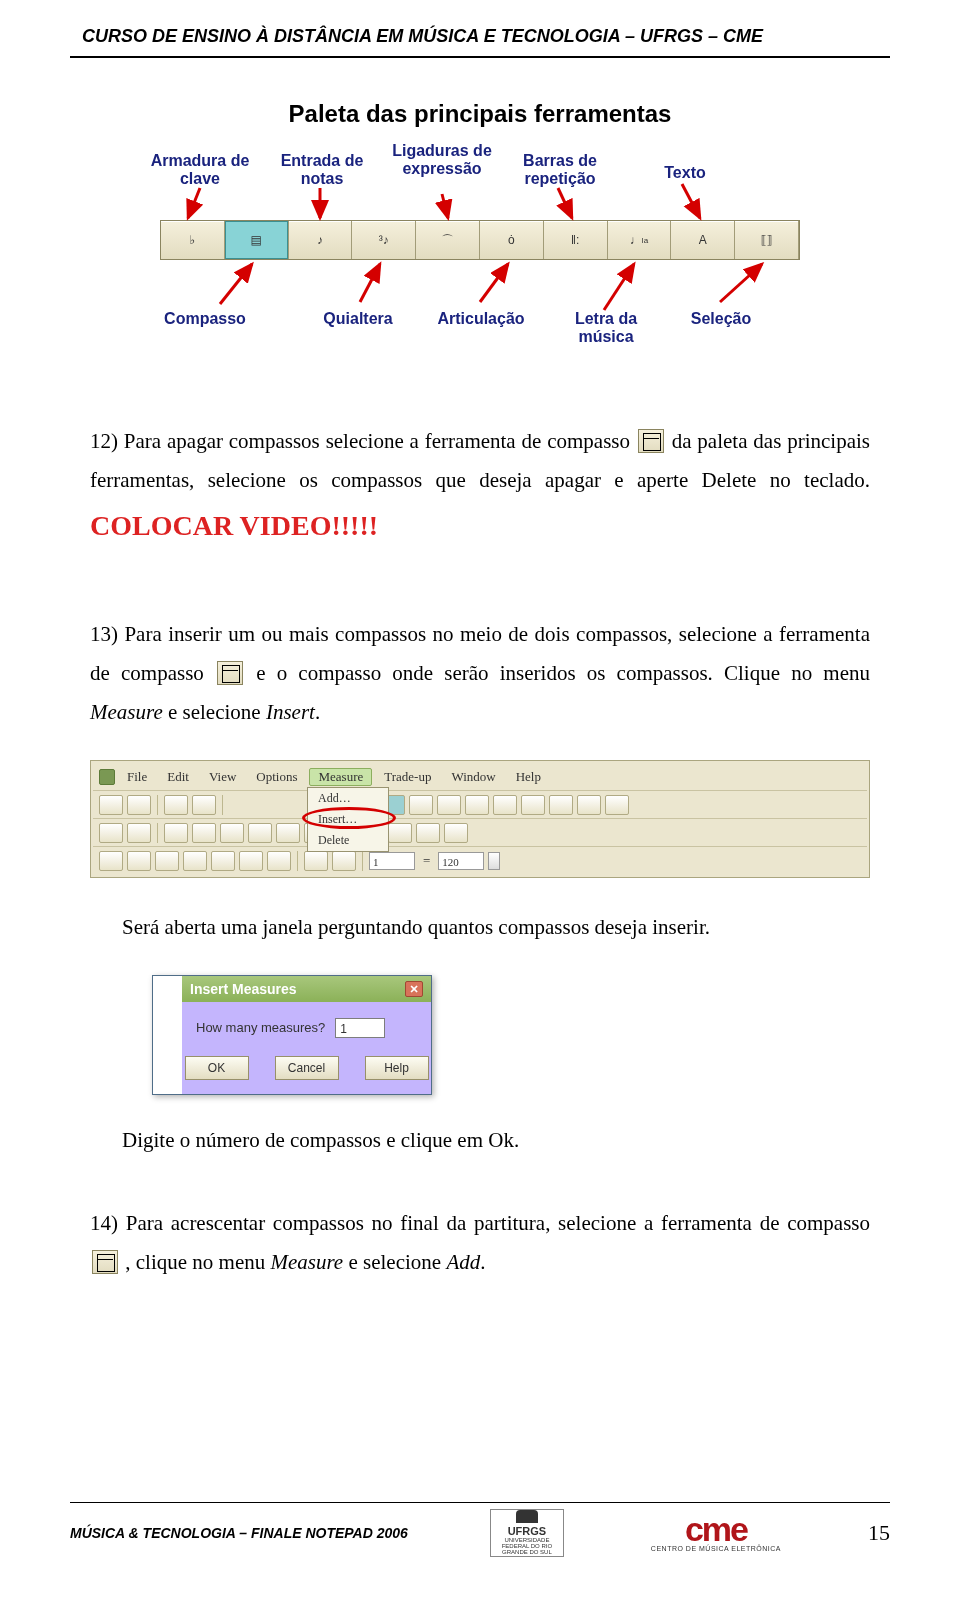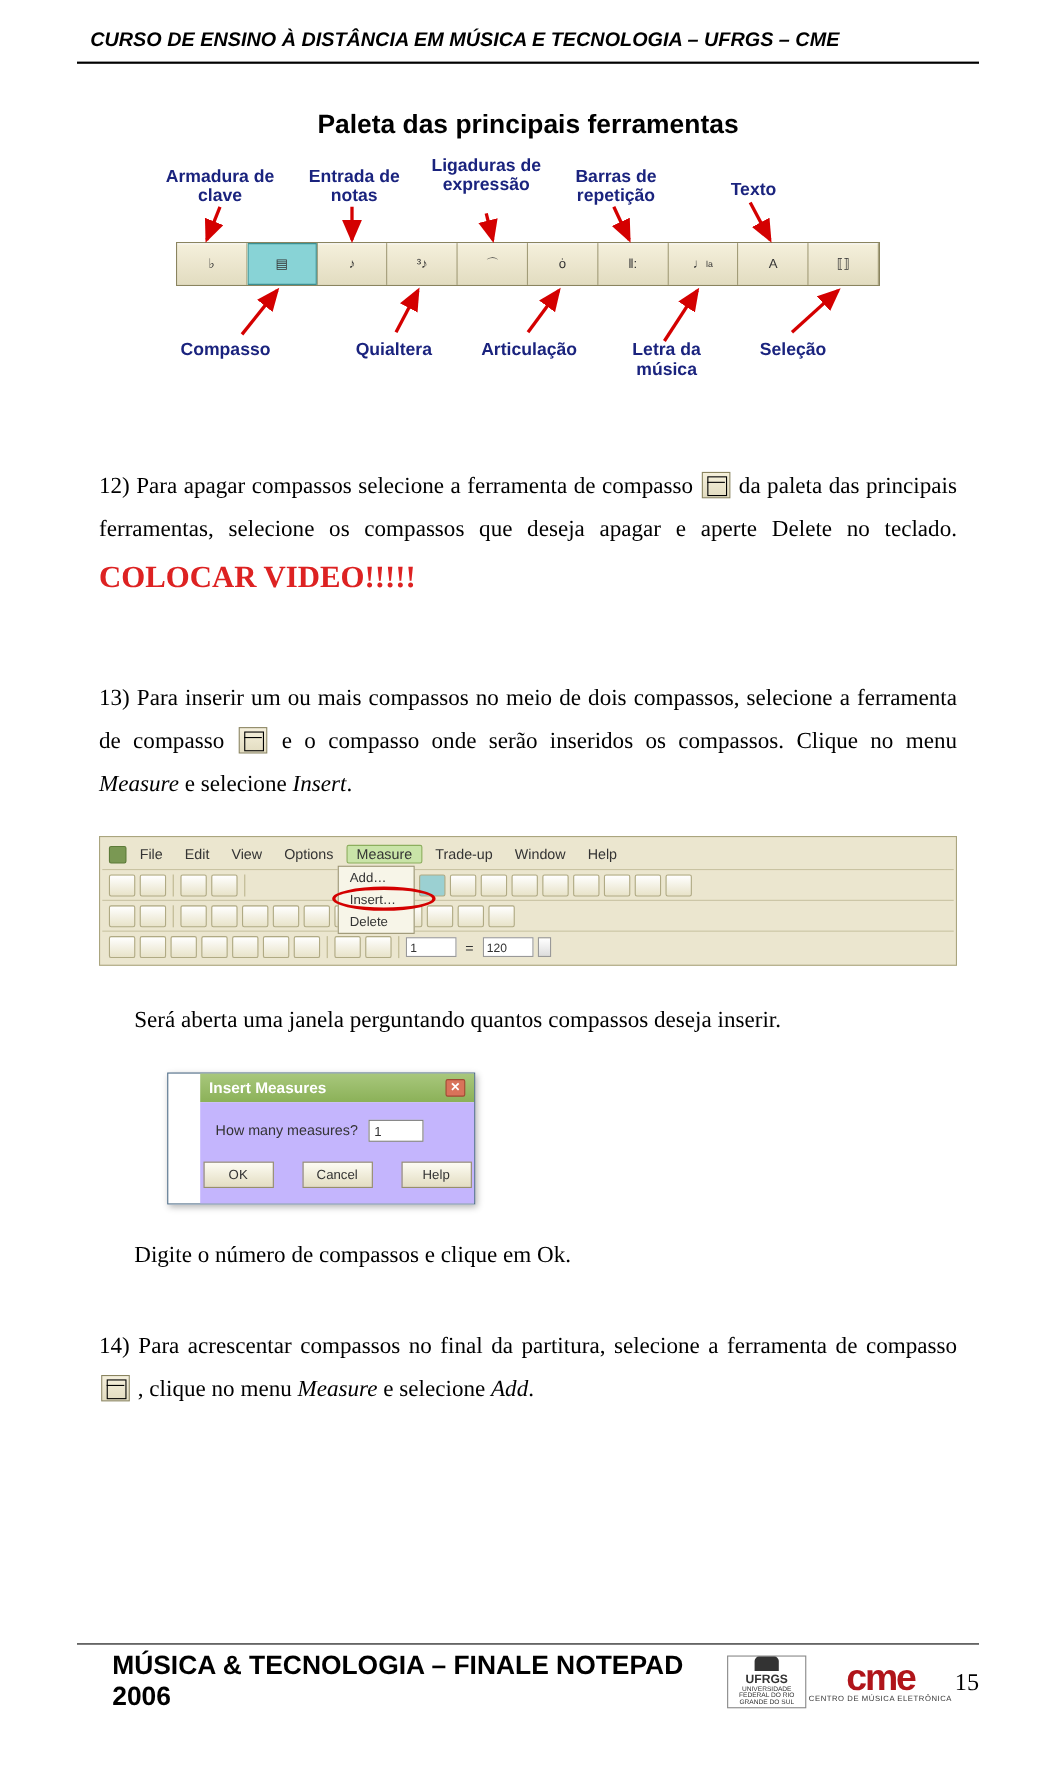--- a/index.html
+++ b/index.html
@@ -130,42 +130,42 @@
   .mb-wrap {
     background: #ebe6cf;
     border: 1px solid #aaa57f;
     padding: 2px;
   }
   .mb-row {
     height: 28px;
     border-bottom: 1px solid #c9c3a2;
     display: flex;
     align-items: center;
-    font-family: Liberation Sans, sans-serif;
+    font-family: Liberation Serif, serif;
     font-size: 13px;
     color: #333;
     padding-left: 6px;
     gap: 4px;
     position: relative;
   }
   .mb-row:last-child { border-bottom: none; }
   .mb-text { padding: 0 8px; }
   .mb-text.hi { background: #c9e4a8; border: 1px solid #8cae5e; border-radius: 2px; }
   .mb-icon {
     width: 24px; height: 20px;
     background: linear-gradient(#fff,#e8e3c9);
     border: 1px solid #b0aa84;
     border-radius: 2px;
   }
   .dropdown-box {
     position: absolute;
     top: 24px; left: 214px;
     background: #f7f5e8;
     border: 1px solid #999370;
-    width: 70px;
+    width: 82px;
     font-size: 12px;
     z-index: 5;
   }
   .dd-item { padding: 3px 10px; }
   .dd-item.hi { position: relative; }
   .ellipse {
     position: absolute;
     border: 3px solid #d40000;
     border-radius: 50%;
     width: 94px; height: 22px;
@@ -239,22 +239,22 @@
     margin-bottom: 6px;
   }
   .footer-row {
     display: flex;
     align-items: center;
     justify-content: space-between;
   }
   .footer-left {
     font-family: Arial, sans-serif;
     font-weight: bold;
-    font-size: 24px;
-    margin-left: 32px;
+    font-style: italic;
+    font-size: 14px;
   }
   .logo-ufrgs {
     width: 74px; height: 48px;
     border: 1px solid #888;
     position: relative;
     display: flex;
     flex-direction: column;
     align-items: center;
     justify-content: flex-end;
     font-family: Arial;

